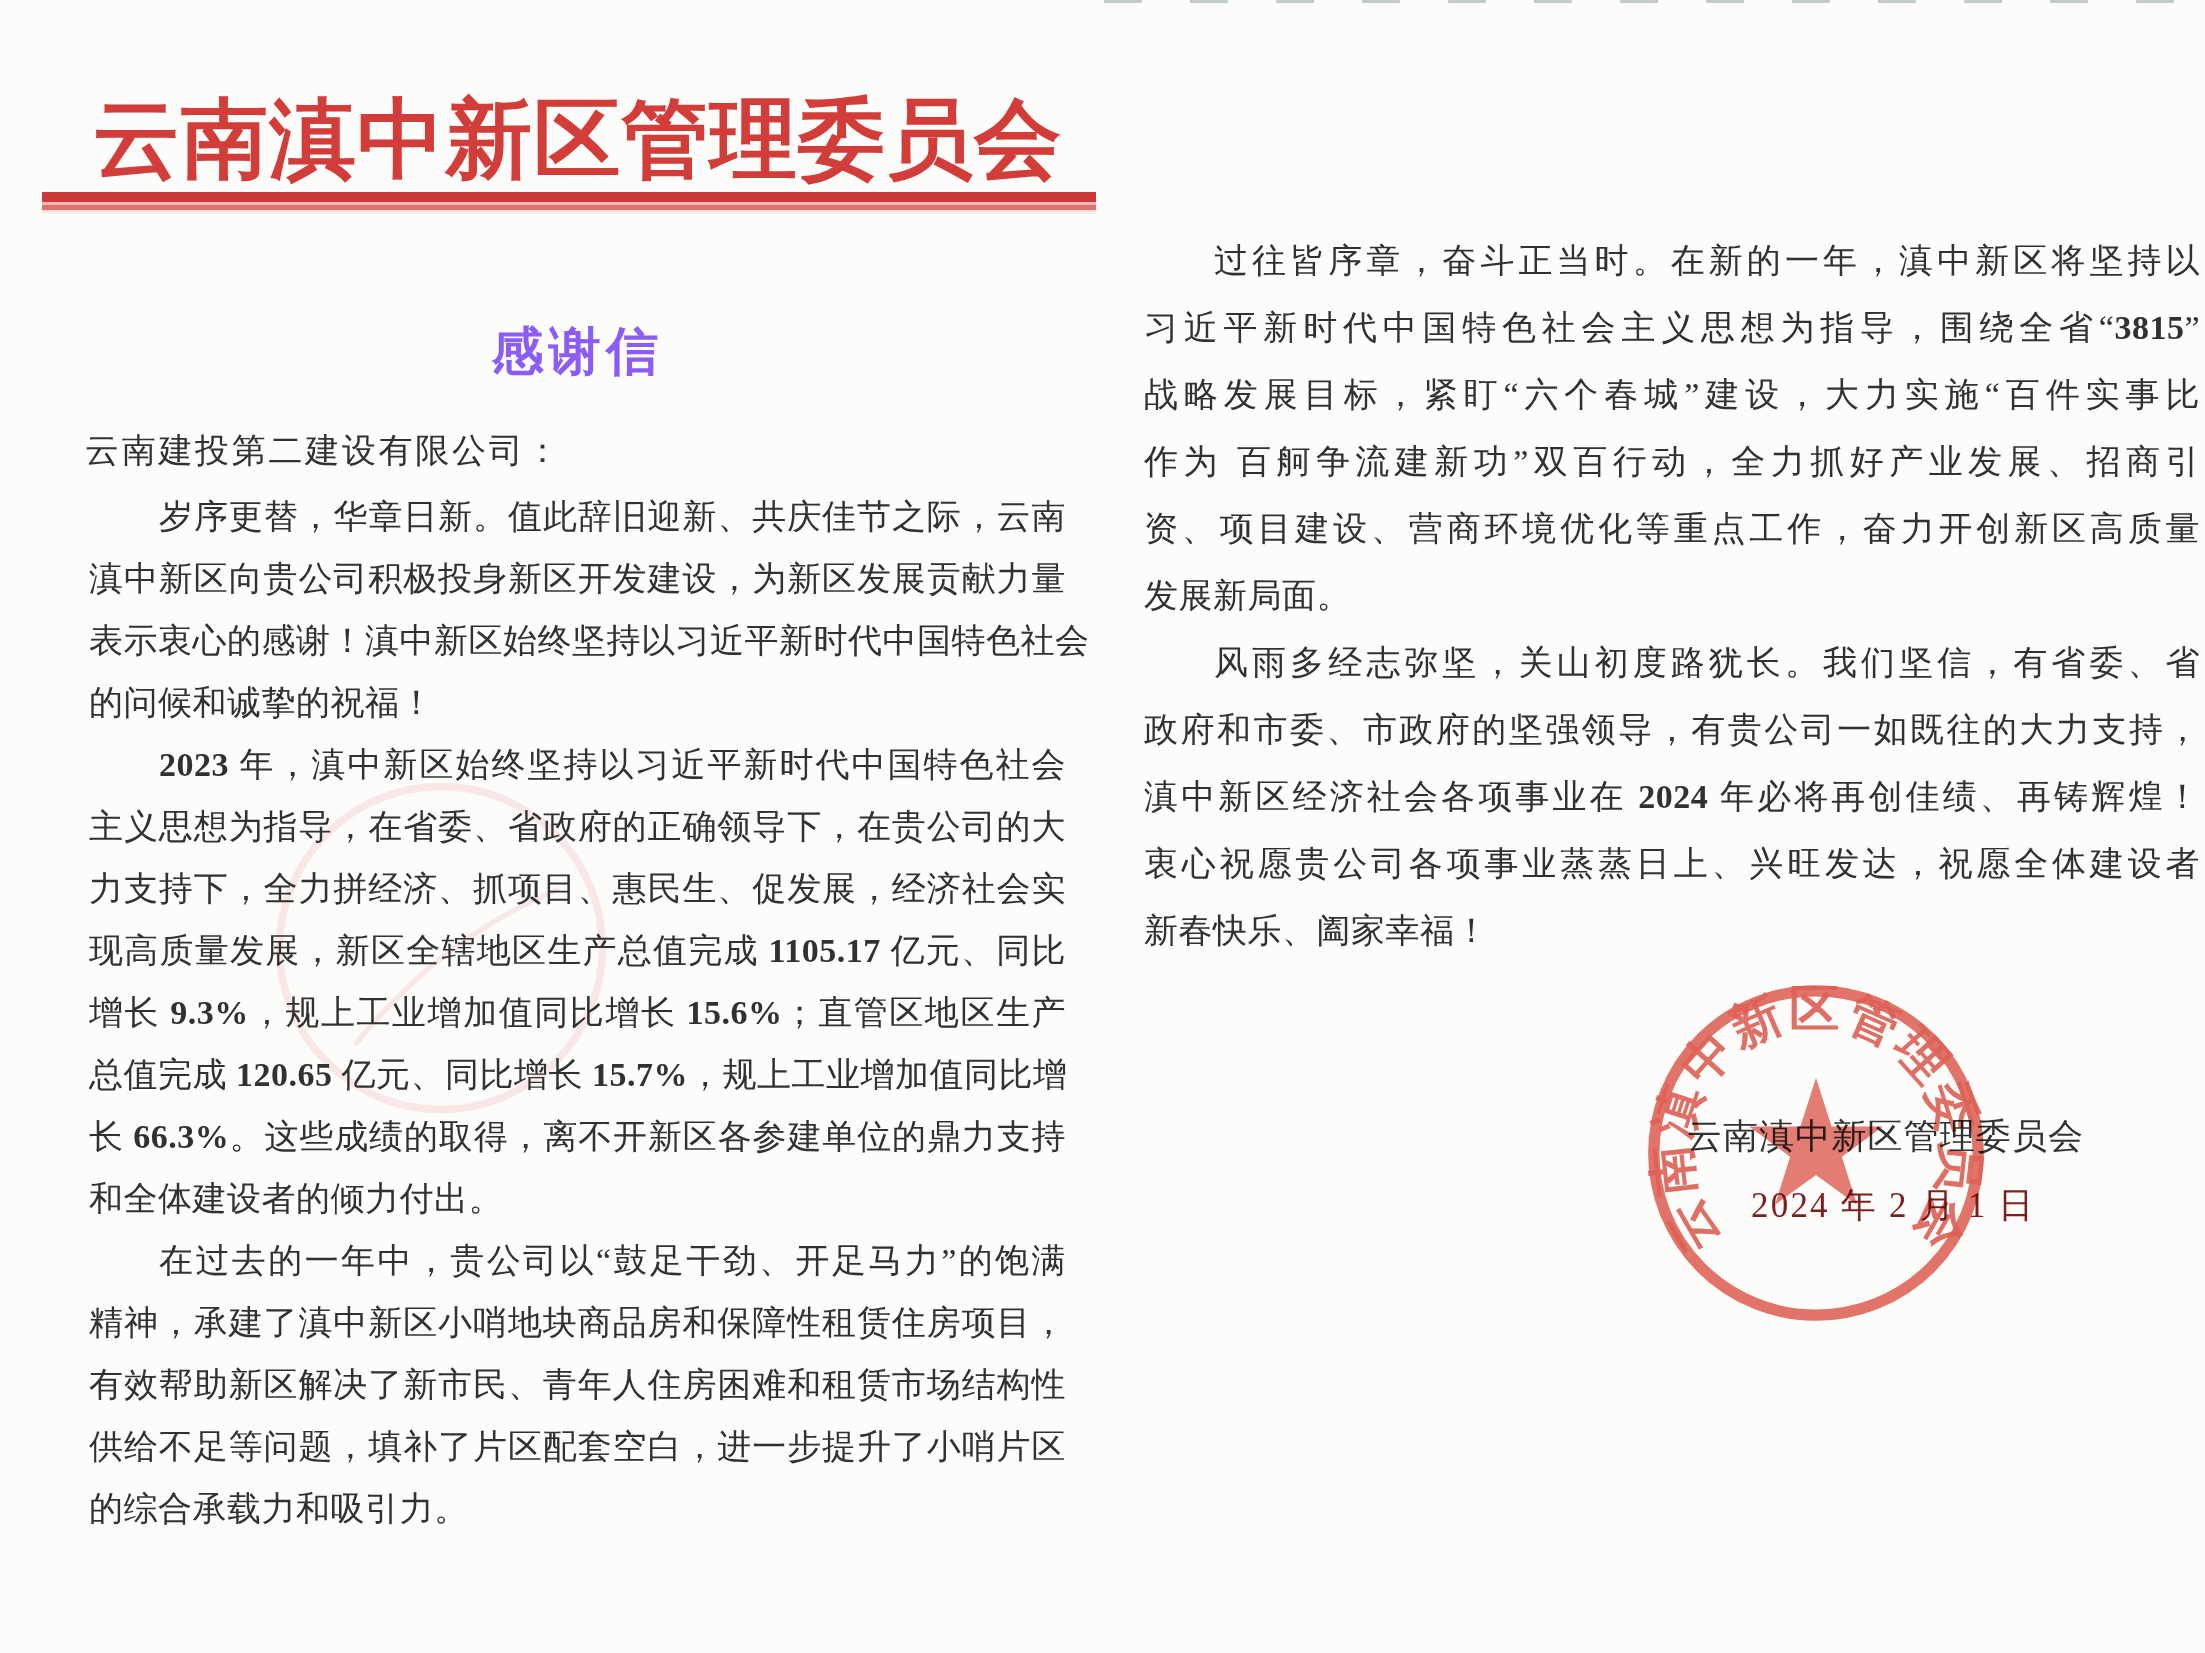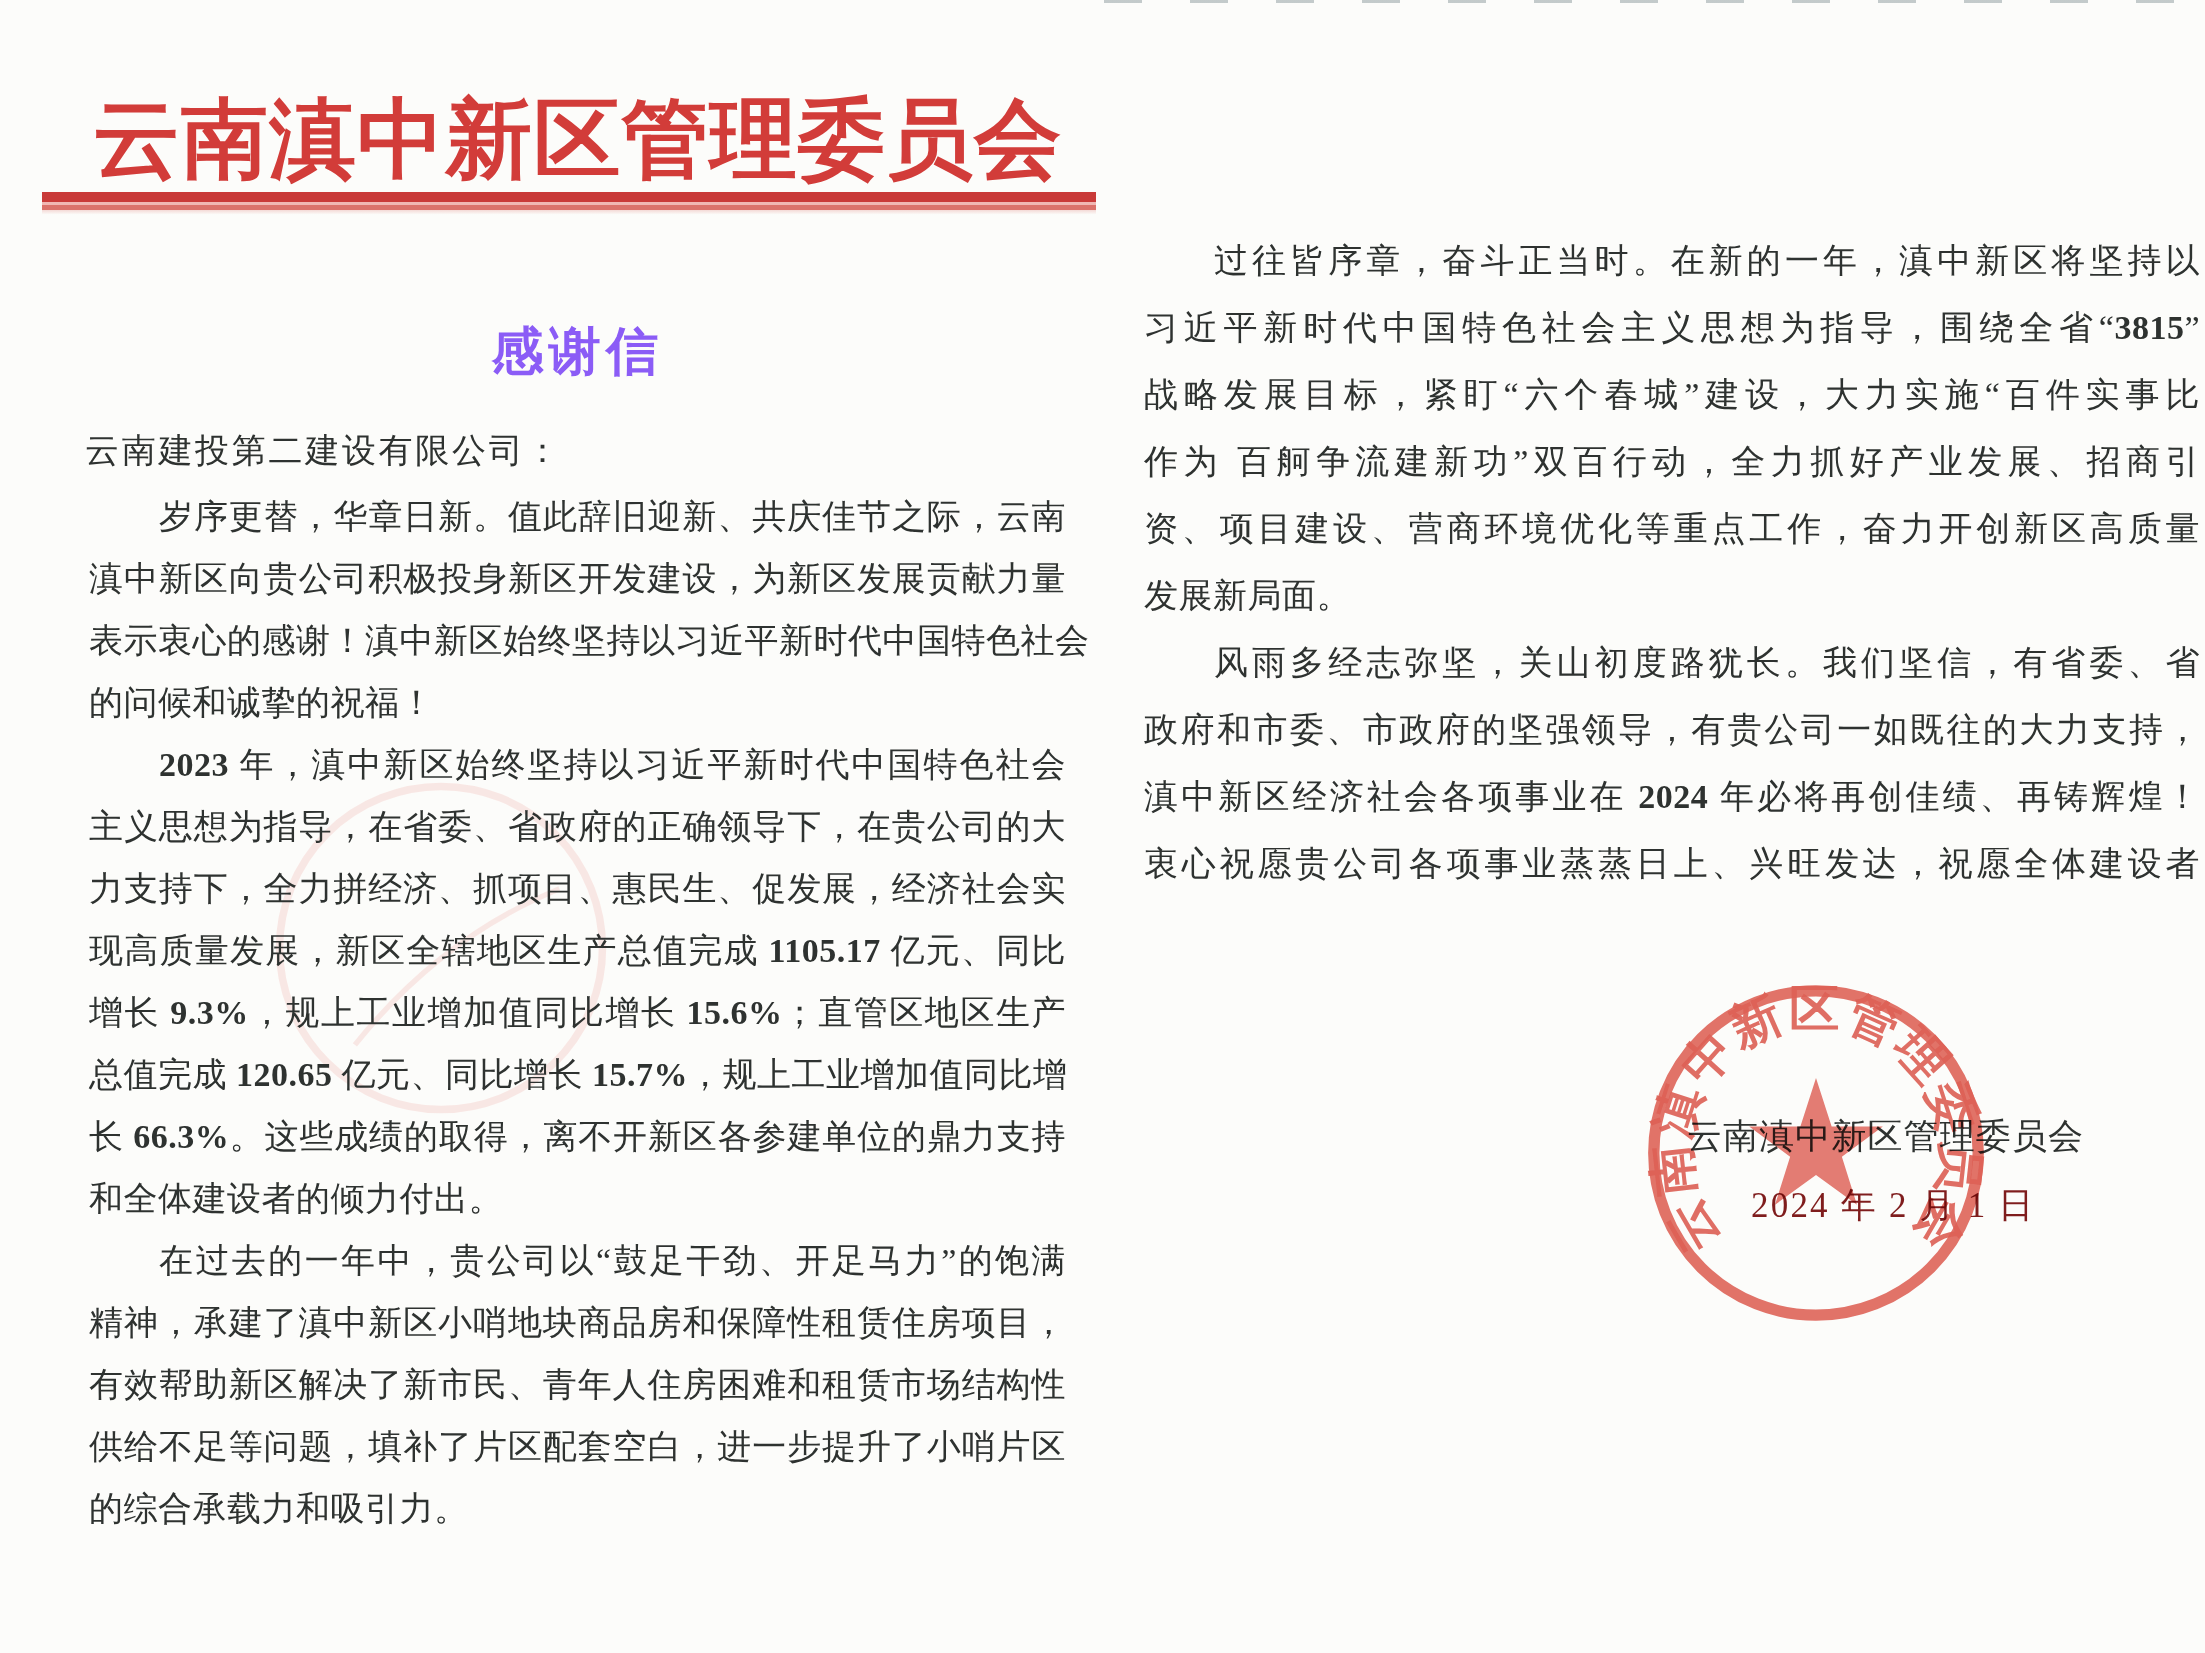--- a/index.html
+++ b/index.html
@@ -118,20 +118,21 @@
     <div class="ln indent">过往皆序章，奋斗正当时。在新的一年，滇中新区将坚持以</div>
     <div class="ln">习近平新时代中国特色社会主义思想为指导，围绕全省“<b>3815</b>”</div>
     <div class="ln">战略发展目标，紧盯“六个春城”建设，大力实施“百件实事比</div>
     <div class="ln">作为 百舸争流建新功”双百行动，全力抓好产业发展、招商引</div>
     <div class="ln">资、项目建设、营商环境优化等重点工作，奋力开创新区高质量</div>
     <div class="ln end">发展新局面。</div>
     <div class="ln indent">风雨多经志弥坚，关山初度路犹长。我们坚信，有省委、省</div>
     <div class="ln">政府和市委、市政府的坚强领导，有贵公司一如既往的大力支持，</div>
     <div class="ln">滇中新区经济社会各项事业在 <b>2024</b> 年必将再创佳绩、再铸辉煌！</div>
     <div class="ln">衷心祝愿贵公司各项事业蒸蒸日上、兴旺发达，祝愿全体建设者</div>
+    <div class="ln end">新春快乐、阖家幸福！</div>
   </div>
 
   <div class="signature">云南滇中新区管理委员会</div>
 
   <div class="sign-date">2024 年 2 月 1 日</div>
 
   <svg class="seal" viewBox="0 0 668 668">
     <defs>
       <path id="sealArc" d="M 140.0,468.5 A 236,236 0 1 1 528.0,468.5" fill="none"></path>
     </defs>

